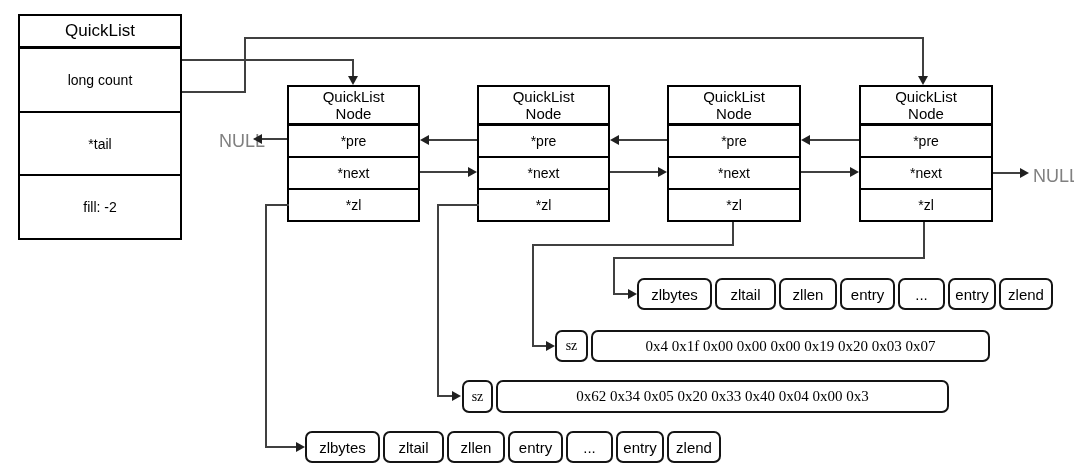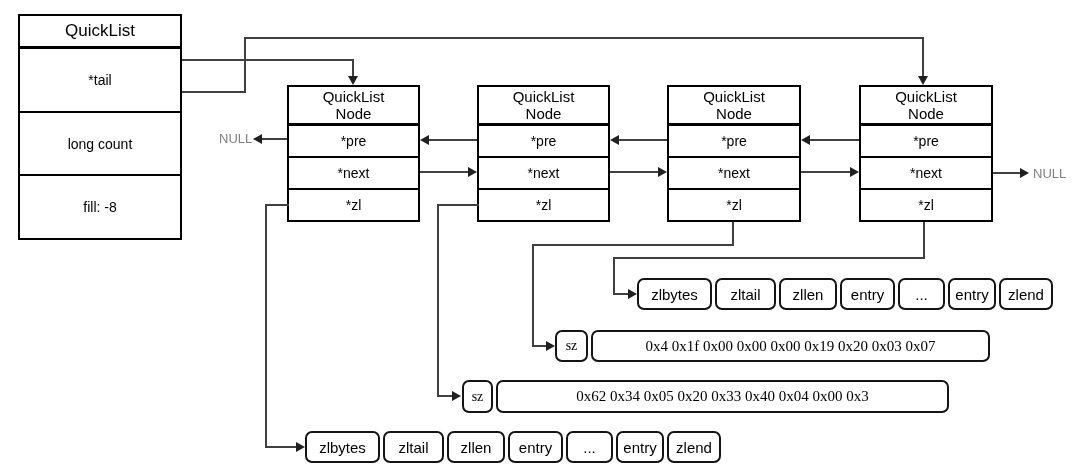--- a/index.html
+++ b/index.html
@@ -34,32 +34,32 @@
   .cell {
     border:2px solid #141414; border-radius:7px; background:#fff;
     display:flex; align-items:center; justify-content:center;
     font-size:15px; box-sizing:border-box; height:100%;
   }
   .abscell {
     position:absolute; border:2px solid #141414; border-radius:7px; background:#fff;
     display:flex; align-items:center; justify-content:center;
     font-size:15px; box-sizing:border-box;font-family:Liberation Serif, serif;
   }
-  .nulltext { position:absolute; color:#808080; font-size:13px; }
+  .nulltext { position:absolute; color:#808080; font-size:18px; }
 </style>
 </head>
 <body>
 
 <div class="canvas">
 
   <div class="struct" style="left:18px; top:14px; width:164px; height:226px;">
     <div class="title ql-title">QuickList</div>
+    <div class="row">long count</div>
     <div class="row">*tail</div>
-    <div class="row">long count</div>
-    <div class="row">fill: -8</div>
+    <div class="row">fill: -2</div>
   </div>
 
   <div class="struct" style="left:287px; top:85px; width:133px; height:137px;">
     <div class="title node-title">
       <span>QuickList</span>
       <span>Node</span>
     </div>
     <div class="row">*pre</div>
     <div class="row">*next</div>
     <div class="row">*zl</div>

